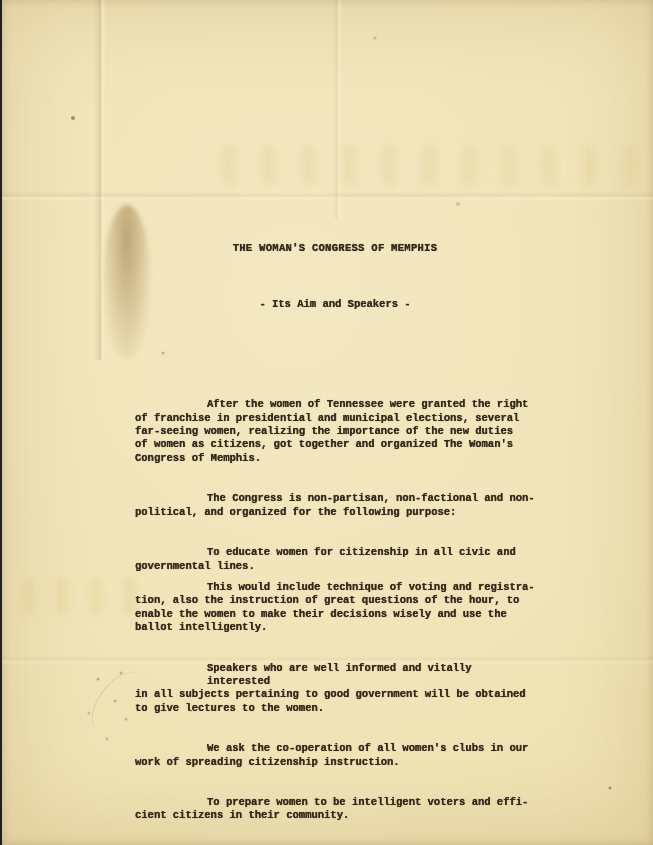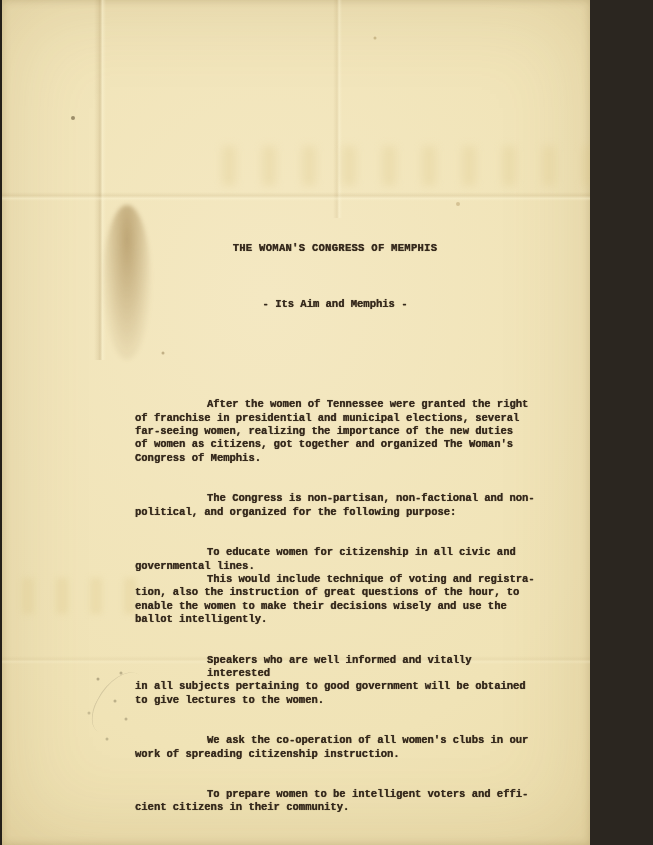--- a/index.html
+++ b/index.html
@@ -1,17 +1,17 @@
 <!DOCTYPE html>
 <html><head>
 <meta charset="utf-8">
 <style>
   html,body{margin:0;padding:0;background:#2b2620;}
   .stage{
-    position:relative;width:590px;height:845px;overflow:hidden;
+    position:relative;width:653px;height:845px;overflow:hidden;
     background:#241f18;
     font-family:"Liberation Mono","DejaVu Sans Mono",monospace;
   }
   .paper{
     position:absolute;left:2px;top:0;right:0;bottom:0;
     background:radial-gradient(ellipse 130% 110% at 45% 35%,
       #f4e8c2 0%, #f0e3b6 50%, #ebdcaa 78%, #e3d098 94%, #d9c383 100%);
     box-shadow:inset 0 0 90px rgba(140,105,45,0.18), inset 0 0 8px rgba(90,62,20,0.22);
   }
   
@@ -80,21 +80,21 @@
     position:absolute;left:133px;top:215px;width:400px;
     font-size:10.5px;font-weight:bold;line-height:13.4px;
     color:#35291c;
     text-shadow:0 0 0.7px rgba(53,41,28,0.85), 0.3px 0.3px 0 rgba(53,41,28,0.35);
     white-space:pre-wrap;
   }
   .title-line{text-align:center;letter-spacing:0.3px;}
   .subtitle-line{text-align:center;margin-top:16px;}
   .body-block{margin-top:60px;}
   .para{margin-top:27px;}
-  .para.flush{margin-top:0;}
+  .para.flush{margin-top:8px;}
   .line{min-height:13.4px;}
   .line.first{padding-left:72px;}
   .closing-line{margin-top:10px;padding-left:163px;}
 </style>
 </head>
 <body>
 
 <div class="stage">
   <div class="paper">
     <div class="decor crease-v-left"></div>
@@ -102,19 +102,19 @@
     <div class="decor crease-h-top"></div>
     <div class="decor crease-h-mid"></div>
     <div class="decor ghost-offset-top"></div>
     <div class="decor ghost-offset-bottom"></div>
     <div class="decor stain-smudge"></div>
     <div class="decor specks"></div>
     <div class="decor scribble"></div>
 
     <div class="doc">
       <div class="title-line">THE WOMAN'S CONGRESS OF MEMPHIS</div>
-      <div class="subtitle-line">- Its Aim and Memphis -</div>
+      <div class="subtitle-line">- Its Aim and Speakers -</div>
       <div class="body-block"><div class="para"><div class="line first">After the women of Tennessee were granted the right</div><div class="line">of franchise in presidential and municipal elections, several</div><div class="line">far-seeing women, realizing the importance of the new duties</div><div class="line">of women as citizens, got together and organized The Woman's</div><div class="line">Congress of Memphis.</div></div><div class="para"><div class="line first">The Congress is non-partisan, non-factional and non-</div><div class="line">political, and organized for the following purpose:</div></div><div class="para"><div class="line first">To educate women for citizenship in all civic and</div><div class="line">governmental lines.</div></div><div class="para flush"><div class="line first">This would include technique of voting and registra-</div><div class="line">tion, also the instruction of great questions of the hour, to</div><div class="line">enable the women to make their decisions wisely and use the</div><div class="line">ballot intelligently.</div></div><div class="para"><div class="line first">Speakers who are well informed and vitally interested</div><div class="line">in all subjects pertaining to good government will be obtained</div><div class="line">to give lectures to the women.</div></div><div class="para"><div class="line first">We ask the co-operation of all women's clubs in our</div><div class="line">work of spreading citizenship instruction.</div></div><div class="para"><div class="line first">To prepare women to be intelligent voters and effi-</div><div class="line">cient citizens in their community.</div></div></div>
       <div class="closing-line">Respectfully,</div>
       
     </div>
   </div>
 </div>
 
 </body></html>

